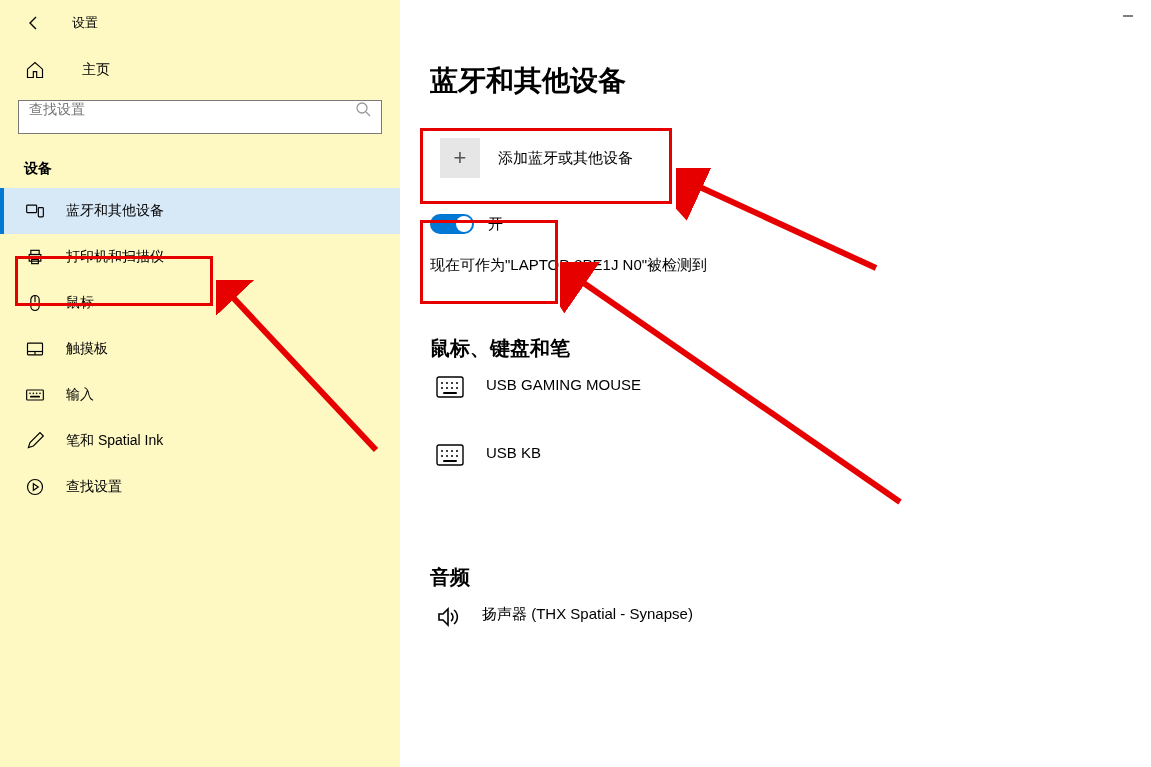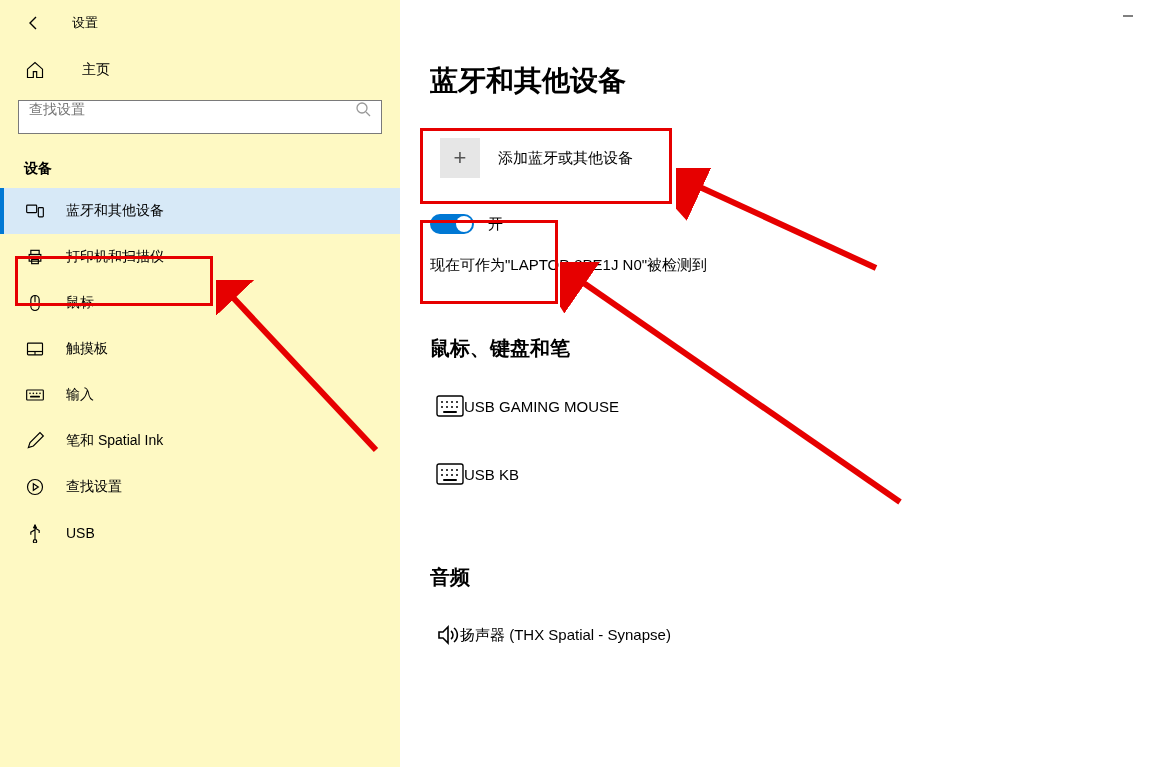--- a/index.html
+++ b/index.html
@@ -36,21 +36,21 @@
   .plus-box { width:40px; height:40px; background:#e6e6e6; display:flex; align-items:center; justify-content:center; font-size:22px; color:#555; }
   .add-device-label { font-size:15px; }
   .bt-section { margin-top:26px; }
   .bt-heading { font-size:15px; margin-bottom:10px; }
   .toggle-row { display:flex; align-items:center; gap:14px; }
   .toggle { width:44px; height:20px; border-radius:10px; background:#0078d4; position:relative; cursor:pointer; }
   .toggle::after { content:""; position:absolute; right:2px; top:2px; width:16px; height:16px; border-radius:50%; background:#fff; }
   .toggle-label { font-size:15px; }
   .discover-text { font-size:15px; margin-top:22px; }
   .group-heading { font-size:20px; font-weight:600; margin-top:60px; margin-bottom:14px; }
-  .device-item { display:flex; align-items:center; height:60px; padding:0 6px; cursor:pointer; }
+  .device-item { display:flex; gap:22px; height:60px; padding:0 6px; cursor:pointer; }
   .device-item + .device-item { margin-top:8px; }
   .device-icon { width:28px; height:22px; }
   .device-name-text { font-size:15px; }
   .audio-icon { width:24px; height:24px; }
 
   
   .win-controls { position:absolute; top:0; right:0; height:32px; display:flex; align-items:flex-start; }
   .win-btn { width:46px; height:32px; display:flex; align-items:center; justify-content:center; cursor:pointer; }
 
   
@@ -152,29 +152,20 @@
         <span class="nav-label">笔和 Spatial Ink</span>
       </div>
       <div class="nav-item">
         <span class="icon-slot">
           <svg viewBox="0 0 24 24" width="20" height="20">
               <circle cx="12" cy="12" r="9" fill="none" stroke="#000" stroke-width="1.4"></circle>
               <polygon points="10,8 16,12 10,16" fill="none" stroke="#000" stroke-width="1.4"></polygon>
             </svg>
         </span>
         <span class="nav-label">查找设置</span>
-      </div>
-      <div class="nav-item">
-        <span class="icon-slot">
-          <svg viewBox="0 0 24 24" width="20" height="20">
-              <path d="M12 2 L12 20 M12 20 A2 2 0 1 0 12 24 A2 2 0 1 0 12 20 M12 8 L7 11 L7 14 M12 6 L17 9 L17 12" fill="none" stroke="#000" stroke-width="1.4"></path>
-              <polygon points="12,2 10,6 14,6" fill="#000"></polygon>
-            </svg>
-        </span>
-        <span class="nav-label">USB</span>
       </div>
     </div>
   </div>
 
   <div class="main">
     <h1 class="page-title">蓝牙和其他设备</h1>
 
     <div class="add-device-btn">
       <div class="plus-box">+</div>
       <span class="add-device-label">添加蓝牙或其他设备</span>

